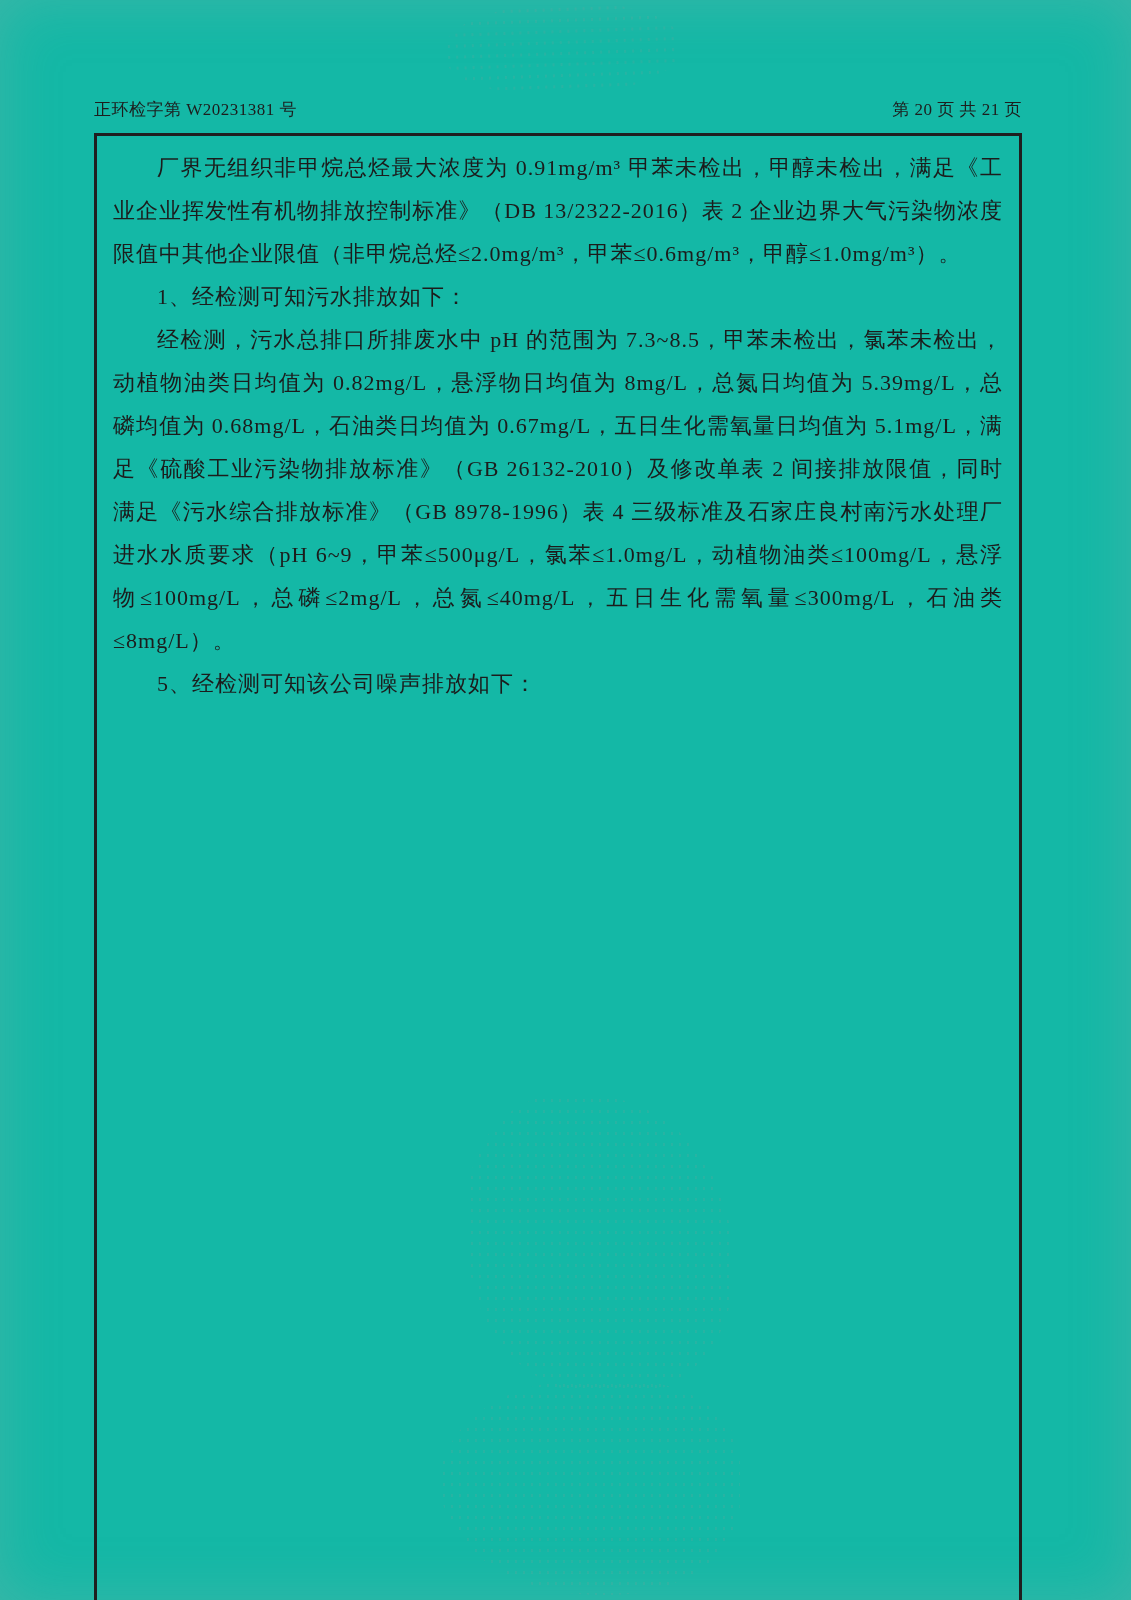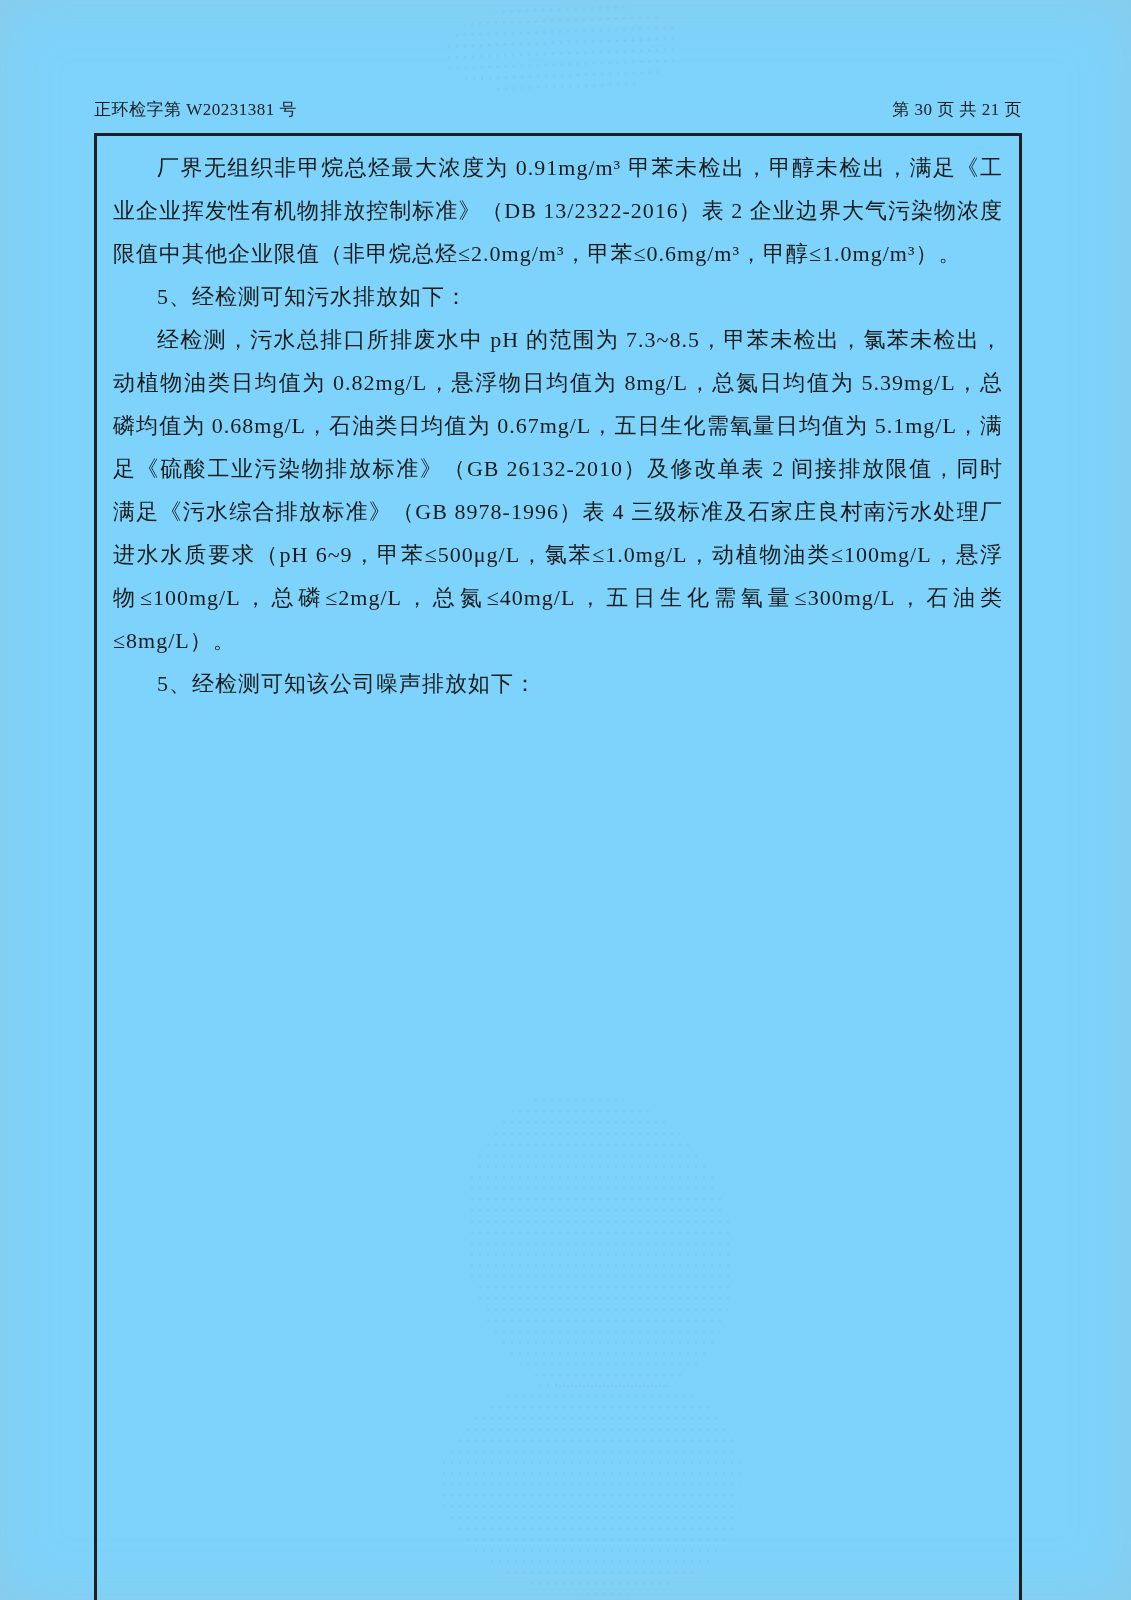--- a/index.html
+++ b/index.html
@@ -4,21 +4,21 @@
 <style>
   html, body {
     margin: 0;
     padding: 0;
     background: #e9e9e7;
   }
   .page {
     position: relative;
     width: 1131px;
     height: 1600px;
-    background: #7dd3fc;
+    background: #14b8a6;
     overflow: hidden;
     font-family: "Liberation Serif", "DejaVu Serif", serif;
     box-shadow: inset 0 0 60px rgba(180,180,175,0.25);
   }
   
   .artifact {
     position: absolute;
     pointer-events: none;
     background-image: radial-gradient(rgba(148,156,150,0.28) 1px, transparent 1.4px);
     background-size: 8px 11px;
@@ -65,23 +65,23 @@
 <body>
 
 <div class="page">
 
   <div class="artifact artifact-top"></div>
   <div class="artifact artifact-middle"></div>
   <div class="artifact artifact-bottom"></div>
 
   <header class="page-header">
     <span>正环检字第 W20231381 号</span>
-    <span>第 30 页 共 21 页</span>
+    <span>第 20 页 共 21 页</span>
   </header>
 
   <main class="content-box">
     <p>厂界无组织非甲烷总烃最大浓度为 0.91mg/m³  甲苯未检出，甲醇未检出，满足《工业企业挥发性有机物排放控制标准》（DB 13/2322-2016）表 2 企业边界大气污染物浓度限值中其他企业限值（非甲烷总烃≤2.0mg/m³，甲苯≤0.6mg/m³，甲醇≤1.0mg/m³）。</p>
-    <p>5、经检测可知污水排放如下：</p>
+    <p>1、经检测可知污水排放如下：</p>
     <p>经检测，污水总排口所排废水中 pH 的范围为 7.3~8.5，甲苯未检出，氯苯未检出，动植物油类日均值为 0.82mg/L，悬浮物日均值为 8mg/L，总氮日均值为 5.39mg/L，总磷均值为 0.68mg/L，石油类日均值为 0.67mg/L，五日生化需氧量日均值为 5.1mg/L，满足《硫酸工业污染物排放标准》（GB 26132-2010）及修改单表 2 间接排放限值，同时满足《污水综合排放标准》（GB 8978-1996）表 4 三级标准及石家庄良村南污水处理厂进水水质要求（pH 6~9，甲苯≤500μg/L，氯苯≤1.0mg/L，动植物油类≤100mg/L，悬浮物≤100mg/L，总磷≤2mg/L，总氮≤40mg/L，五日生化需氧量≤300mg/L，石油类≤8mg/L）。</p>
     <p>5、经检测可知该公司噪声排放如下：</p>
   </main>
 
 </div>
 
 </body></html>

